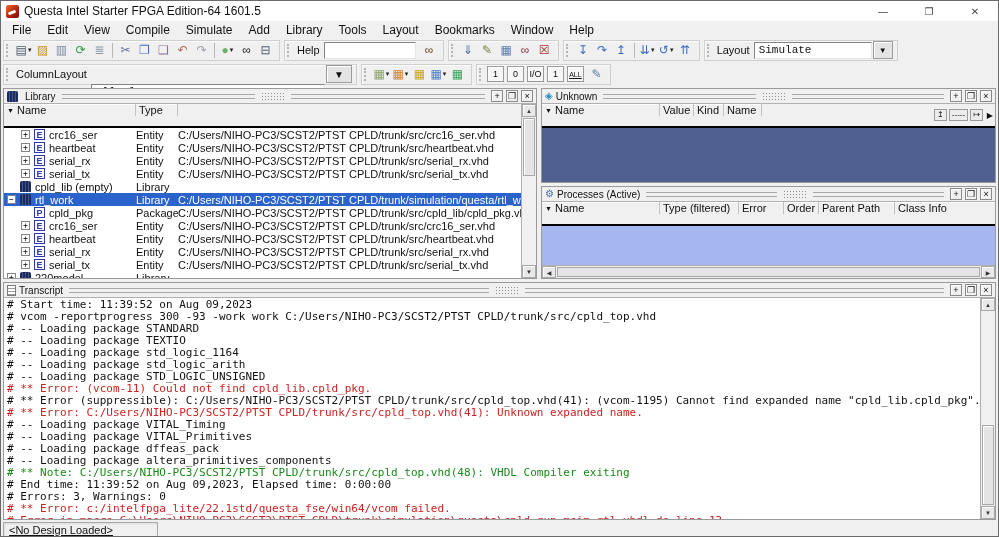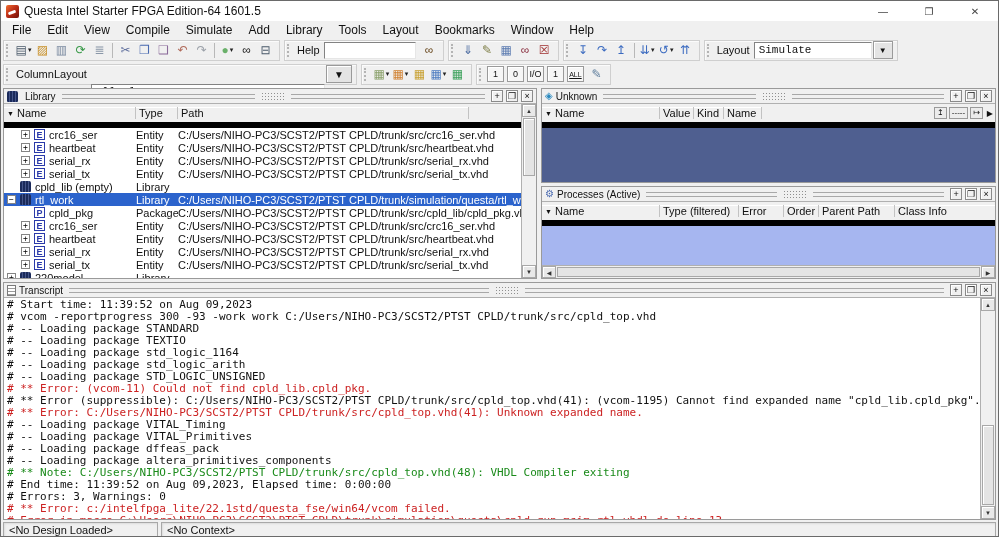--- a/index.html
+++ b/index.html
@@ -53,21 +53,21 @@
     padding:0 3px; gap:3px; font-size:10px; flex:none; }
   .phead .ptitle { white-space:nowrap; }
   .phead .lines { flex:1; height:5px; border-top:1px solid #a8a8a8; border-bottom:1px solid #a8a8a8; margin:0 3px; }
   .phead .grip { width:24px; height:9px; flex:none;
     background-image:radial-gradient(#8f8f8f 28%, transparent 32%); background-size:3px 3px; }
   .pbtn { width:12px; height:12px; border:1px solid #8a8a8a; background:#f0f0f0; box-shadow:inset 1px 1px 0 #fff;
     font-size:9px; line-height:10px; text-align:center; flex:none; }
   .phicon { flex:none; font-size:10px; line-height:1; }
   .page-icon { width:9px; height:11px; background:#fff; border:1px solid #7a7a7a; flex:none;
     background-image:linear-gradient(#9a9a9a 1px, transparent 1px); background-size:100% 3px; background-position:0 2px; }
-  .colhead { display:flex; height:24px; background:#f0f0f0; border-bottom:6px solid #000000; font-size:11px; flex:none; align-items:center; }
+  .colhead { display:flex; height:24px; background:#f0f0f0; border-bottom:2px solid #000000; font-size:11px; flex:none; align-items:flex-start; }
   .col { display:flex; align-items:center; padding:0 3px; border-right:1px solid #c2c2c2; box-shadow:inset 0 1px 0 #fff;
     overflow:hidden; white-space:nowrap; flex:none; }
   .col.fill { flex:1; }
   .sort-arrow { font-size:7px; margin-right:3px; color:#111; }
   .mini-btn { border:1px solid #9a9a9a; background:#ececec; height:12px; align-self:center; margin-right:2px;
     font-size:8px; line-height:10px; padding:0 2px; flex:none; }
   .scroll-right { font-size:8px; align-self:center; margin:0 2px; flex:none; }
   
   .pbody { flex:1; display:flex; overflow:hidden; }
   .pbody-left { flex:1; display:flex; flex-direction:column; overflow:hidden; }
@@ -98,21 +98,21 @@
   .processes-body { flex:1; background:#a6b6f0; }
   
   .transcript-panel { margin:3px 2px 0 2px; height:238px; }
   .tlines { flex:1; padding:1px 0 0 3px; font:11px/12px "DejaVu Sans Mono", monospace; white-space:pre; overflow:hidden; background:#fff; }
   .tline { height:12px; }
   .tline.e { color:#cc2222; }
   .tline.g { color:#1a8a1a; }
   
   .statusbar { height:19px; display:flex; background:#f0f0f0; padding:2px 2px 1px 2px; font-size:11px; gap:3px; }
   .scell { border:1px solid #a8a8a8; background:#f0f0f0; box-shadow:inset 1px 1px 2px #dcdcdc; display:flex; align-items:center; padding:0 5px; white-space:nowrap; }
-  .scell1 { width:155px; flex:none; }
+  .scell1 { width:155px; flex:none;text-decoration:underline; }
   .scell2 { flex:1; }
 </style>
 </head>
 <body>
 
 <div class="titlebar">
   <div class="logo"></div>
   <span>Questa Intel Starter FPGA Edition-64 1601.5</span>
   <div class="win-controls">
     <div class="win-btn">—</div>
@@ -294,23 +294,20 @@
     <div class="pbody">
       <div class="pbody-left">
         <div class="colhead">
           <div class="col" style="width:132px">
             <span class="sort-arrow">▼</span>
             <span>Name</span>
           </div>
           <div class="col" style="width:42px">
               <span>Type</span>
             </div>
-          <div class="col fill">
-              <span>Path</span>
-            </div>
           <div class="col" style="width:52px;border-right:none"></div>
         </div>
         <div class="lib-rows" id="lib-rows">
             <div class="lib-row">
               <div class="c-name">
                 <span style="width: 17px; flex: 0 0 auto;"></span>
                 <span class="ebox">+</span>
                 <span class="icon-entity">E</span>
                 <span>crc16_ser</span>
               </div>
@@ -529,14 +526,13 @@
       <div class="sbtn">▲</div>
       <div class="sspace"></div>
       <div class="sthumb" style="height:80px"></div>
       <div class="sbtn">▼</div>
     </div>
   </div>
 </div>
 
 <div class="statusbar">
   <div class="scell scell1">&lt;No Design Loaded&gt;</div>
-  <div class="scell scell2">&lt;No Context&gt;</div>
 </div>
 
 </body></html>

